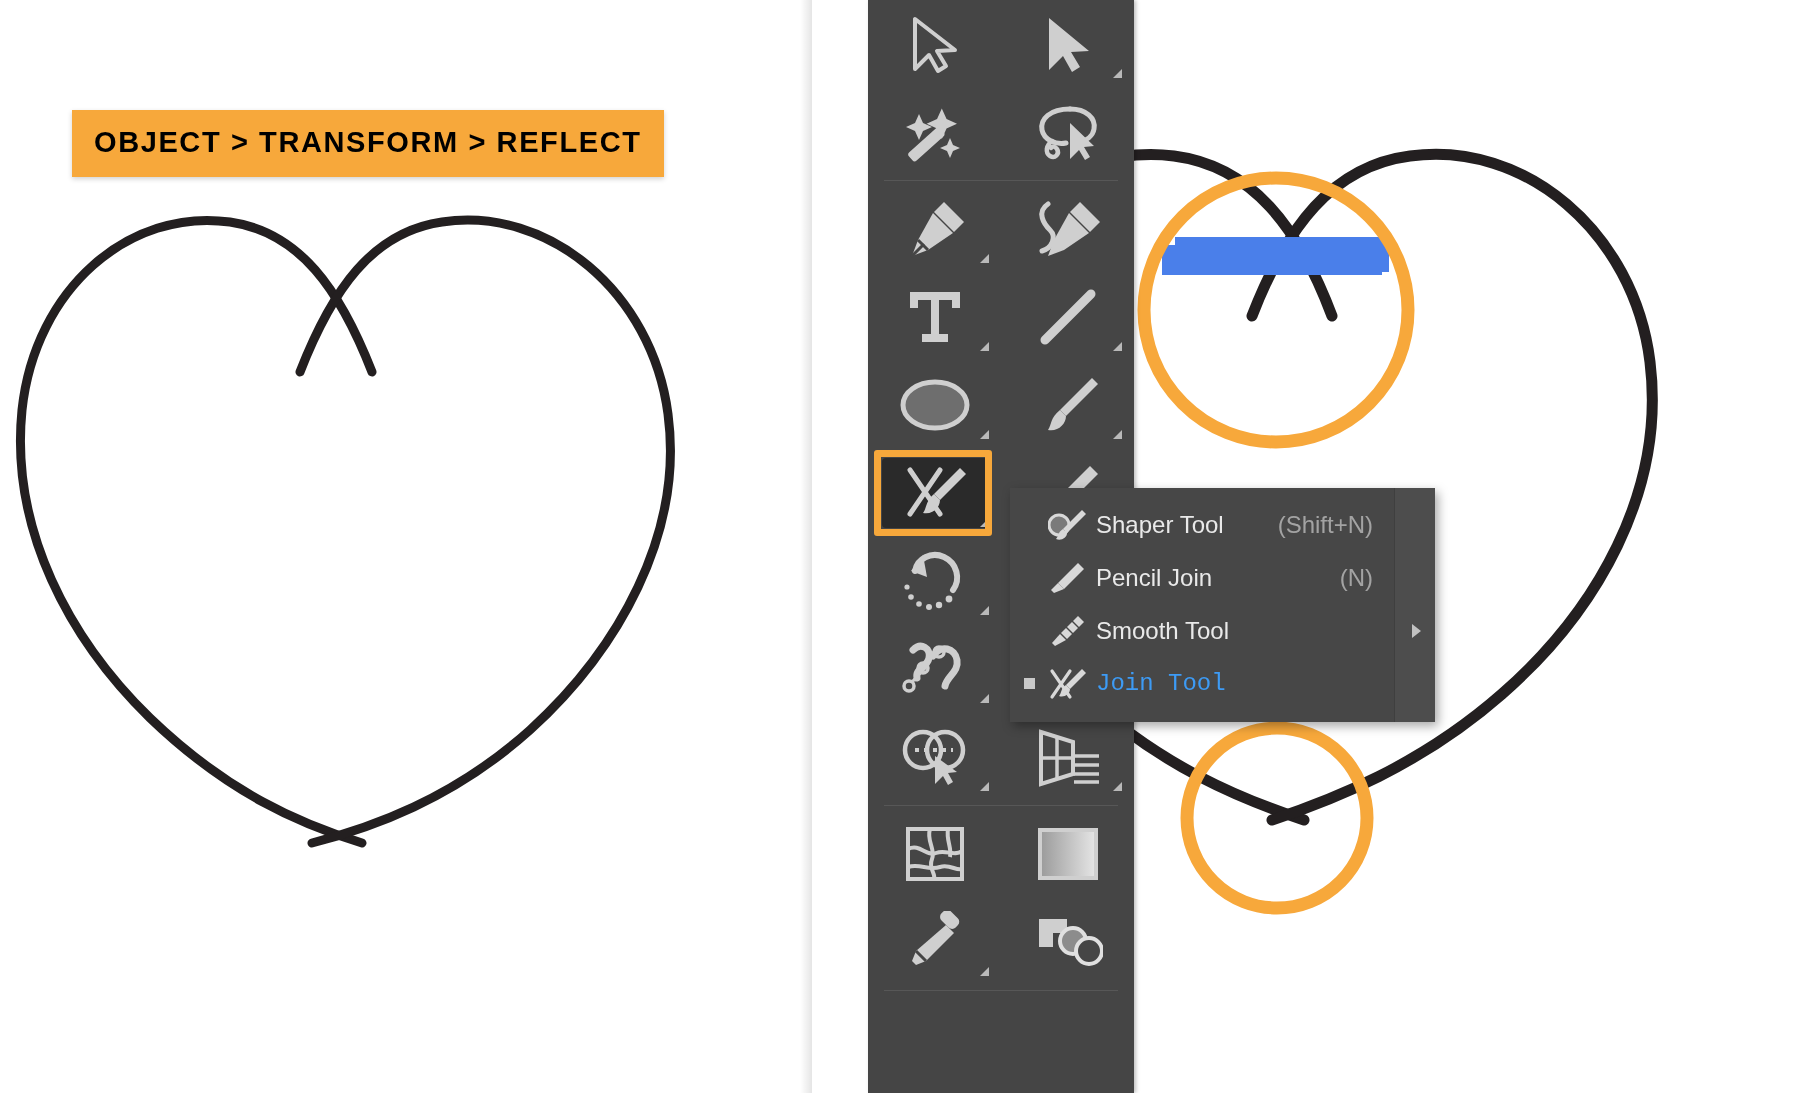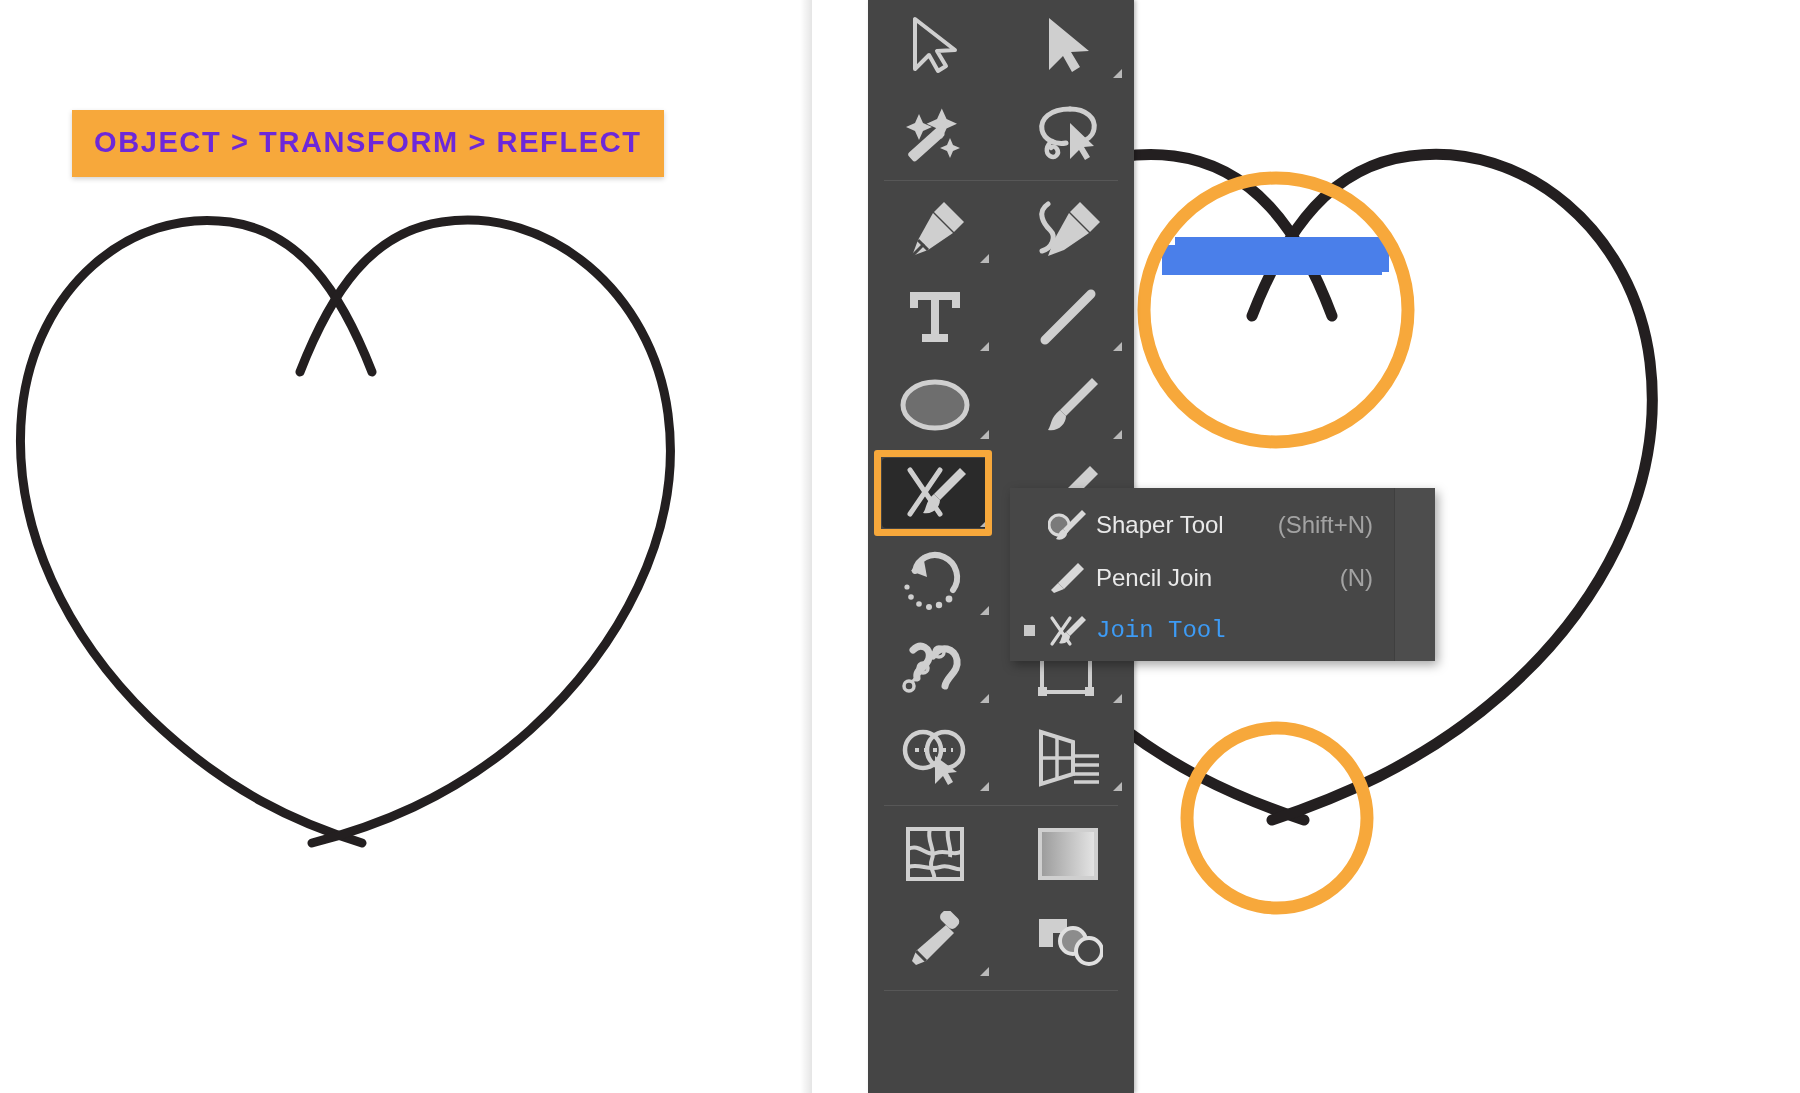--- a/index.html
+++ b/index.html
@@ -19,21 +19,21 @@
   }
   .left-canvas:after{
     content:"";position:absolute;right:0;top:0;width:12px;height:100%;
     background:linear-gradient(to right,rgba(0,0,0,0) 0%,rgba(0,0,0,0.10) 100%);
   }
 
   
   .banner{
     position:absolute;left:72px;top:110px;
     background:#F7A83B;
-    color:#6d28d9;
+    color:#000000;
     font-size:29px;
     font-weight:bold;
     letter-spacing:1.6px;
     padding:18px 22px 20px 22px;
     white-space:nowrap;
     box-shadow:0 2px 5px rgba(0,0,0,.18);
     line-height:1;
   }
 
   
@@ -80,21 +80,21 @@
     z-index:5;
   }
   .tp-cell svg, .tp-cell .glyph{position:relative;z-index:6;}
 
   
   .flyout{
     position:absolute;left:1010px;top:488px;width:425px;
     background:#474747;
     box-shadow:3px 4px 10px rgba(0,0,0,.35);
     z-index:40;
-    padding:10px 0 4px 0;
+    padding:10px 0 12px 0;
   }
   .flyout .fy-rail{
     position:absolute;right:0;top:0;width:40px;height:100%;
     background:#4d4d4d;border-left:1px solid #3f3f3f;
   }
   .fy-item{
     position:relative;display:flex;align-items:center;height:53px;
     padding-left:8px;
     font-size:24px;color:#e9e9e9;
     white-space:nowrap;
@@ -427,20 +427,34 @@
       <span class="fy-icon">
         <svg width="40" height="34" viewBox="0 0 40 34">
           <path d="M30 2 L36 8 L16 28 L10 22 Z" fill="#d8d8d8"></path>
           <path d="M10 22 L16 28 L6 32 L3 29 Z" fill="#d8d8d8"></path>
         </svg>
       </span>
       <span class="fy-label">Pencil Join</span>
       <span class="fy-shortcut">(N)</span>
     </div>
 
+    <div class="fy-item">
+      <span class="fy-bullet"></span>
+      <span class="fy-icon">
+        <svg width="40" height="34" viewBox="0 0 40 34">
+          <path d="M30 2 L36 8 L31 13 L25 7 Z" fill="#d8d8d8"></path>
+          <path d="M24 8 L30 14 L25 19 L19 13 Z" fill="#d8d8d8"></path>
+          <path d="M18 14 L24 20 L19 25 L13 19 Z" fill="#d8d8d8"></path>
+          <path d="M12 20 L18 26 L7 32 L4 29 Z" fill="#d8d8d8"></path>
+        </svg>
+      </span>
+      <span class="fy-label">Smooth Tool</span>
+      <span class="fy-shortcut"></span>
+      <span class="fy-arrow"></span>
+    </div>
 
 
     <div class="fy-item active">
       <span class="fy-bullet">
           <i></i>
         </span>
       <span class="fy-icon">
         <svg width="40" height="34" viewBox="0 0 40 34">
           <line x1="4" y1="4" x2="22" y2="30" stroke="#d8d8d8" stroke-width="3.2" stroke-linecap="round"></line>
           <line x1="22" y1="4" x2="4" y2="30" stroke="#d8d8d8" stroke-width="3.2" stroke-linecap="round"></line>

